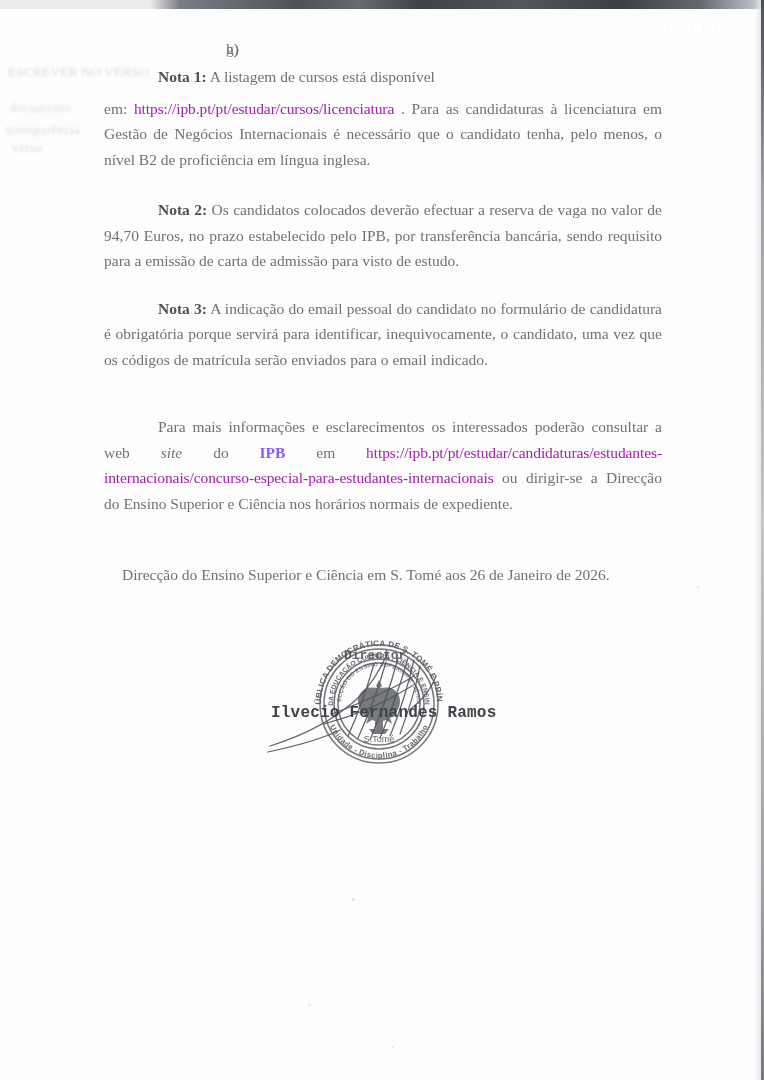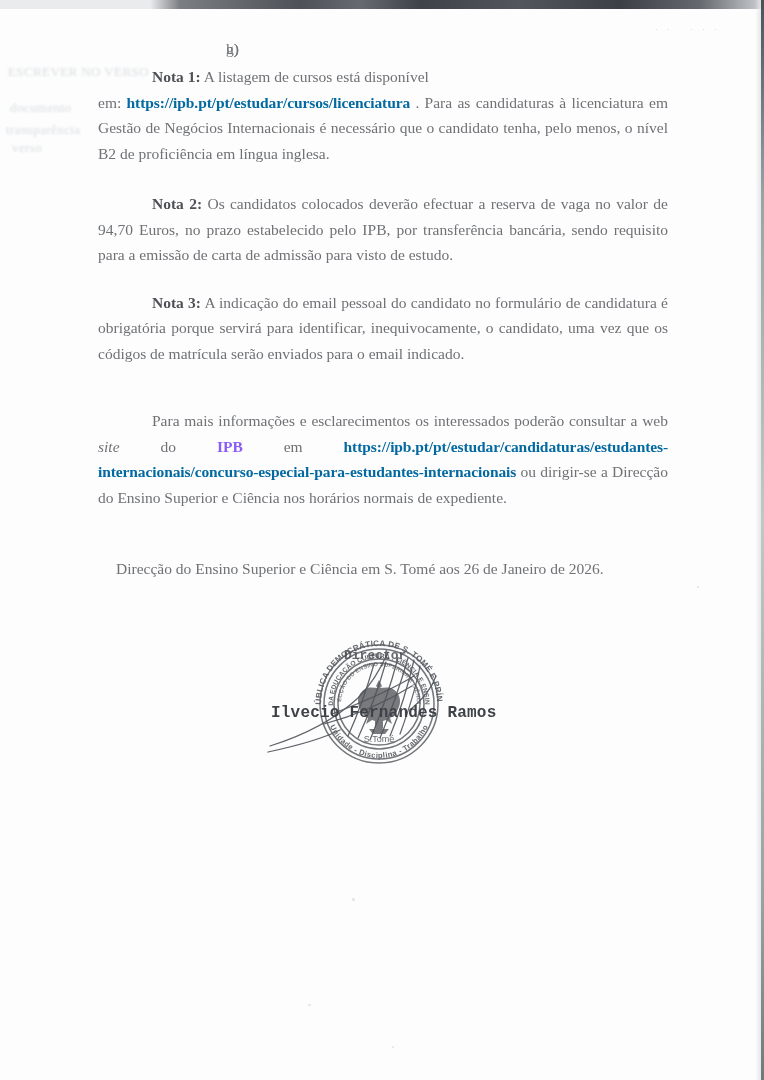--- a/index.html
+++ b/index.html
@@ -100,27 +100,27 @@
     color: #737579;
   }
   .item-g { margin-left: 128px; width: 420px; }
   .item-h { margin-left: 128px; width: 420px; }
 
   .para {
     font-size: 15.5px;
     line-height: 25.5px;
     text-align: justify;
     text-indent: 54px;
-    margin: 0;
+    margin: 6px;
     color: #6f7175;
   }
   .nota-gap  { margin-top: 25px; }
   .nota-gap2 { margin-top: 22px; }
   .lbl { font-weight: bold; color: #4e5055; }
-  .url { font-weight: bold; color: #0369a1; letter-spacing: -0.1px; }
+  .url { font-weight: normal; color: #a21caf; letter-spacing: -0.1px; }
   .ital { font-style: italic; }
   .bld  { font-weight: bold; color: #8b5cf6; }
 
   .nota1 { margin-top: 30px; }
   .nota1 .l1 { text-indent: 54px; }
   .nota1 .rest { text-indent: 0; }
 
   .closing { margin-top: 42px; }
   .date-line {
     margin-top: 46px;

